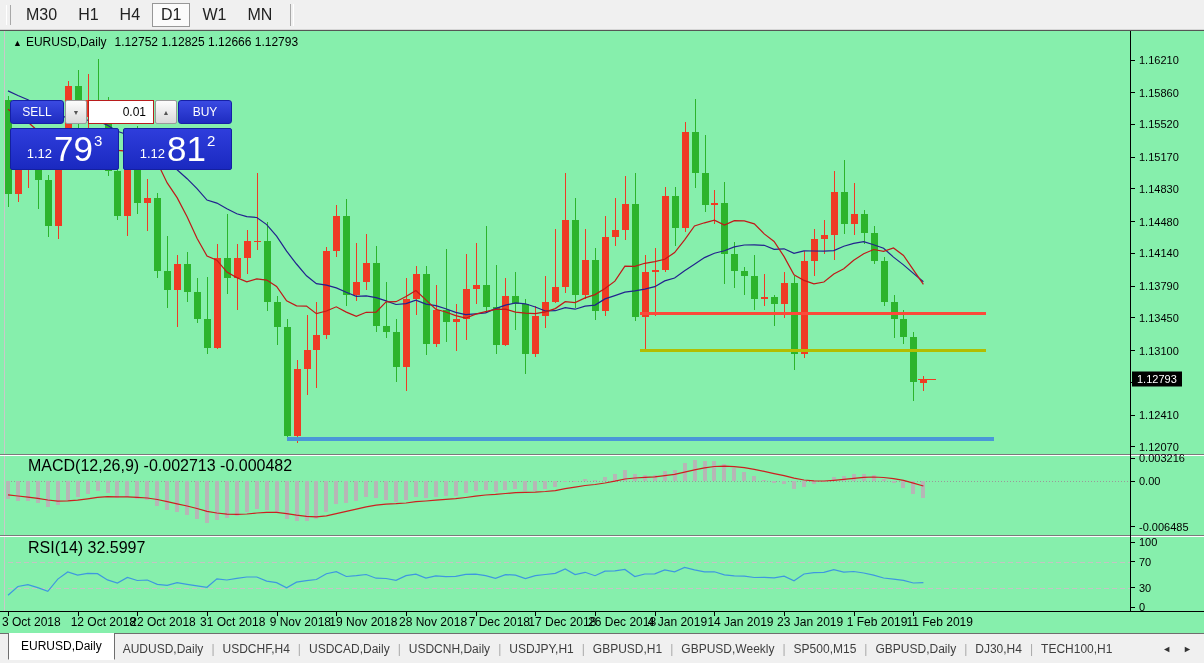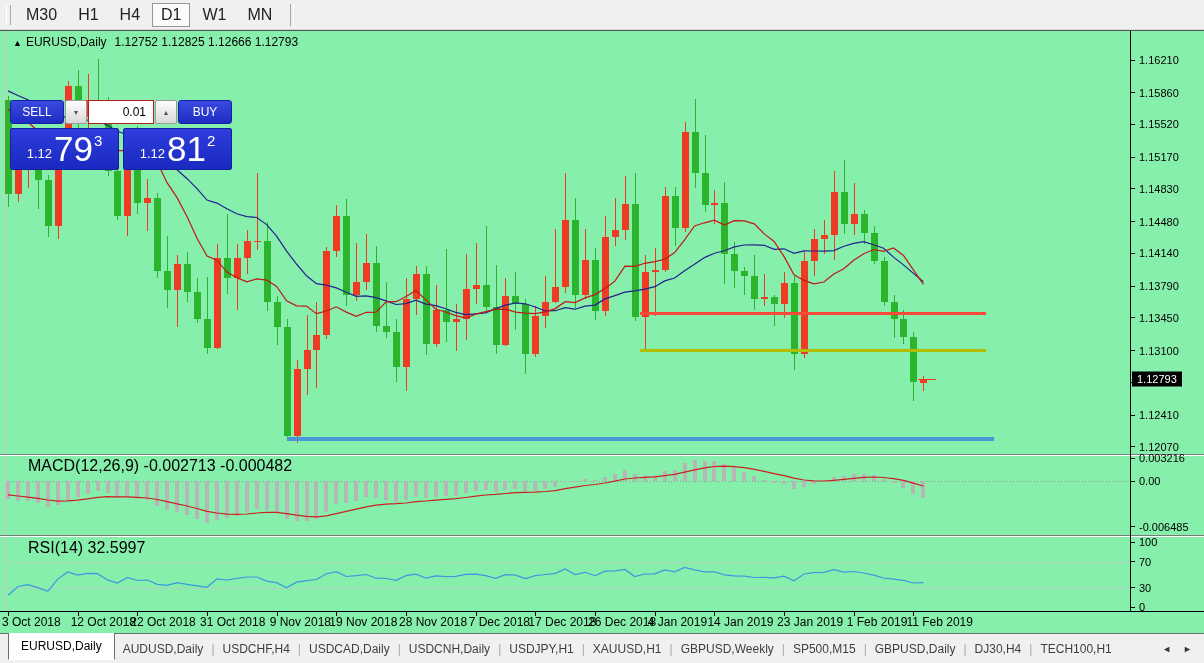--- a/index.html
+++ b/index.html
@@ -484,21 +484,21 @@
       <div class="tab">AUDUSD,Daily</div>
       <span class="tab-sep">|</span>
       <div class="tab">USDCHF,H4</div>
       <span class="tab-sep">|</span>
       <div class="tab">USDCAD,Daily</div>
       <span class="tab-sep">|</span>
       <div class="tab">USDCNH,Daily</div>
       <span class="tab-sep">|</span>
       <div class="tab">USDJPY,H1</div>
       <span class="tab-sep">|</span>
-      <div class="tab">XAUUSD,H1</div>
+      <div class="tab">GBPUSD,H1</div>
       <span class="tab-sep">|</span>
       <div class="tab">GBPUSD,Weekly</div>
       <span class="tab-sep">|</span>
       <div class="tab">SP500,M15</div>
       <span class="tab-sep">|</span>
       <div class="tab">GBPUSD,Daily</div>
       <span class="tab-sep">|</span>
       <div class="tab">DJ30,H4</div>
       <span class="tab-sep">|</span>
       <div class="tab">TECH100,H1</div>

